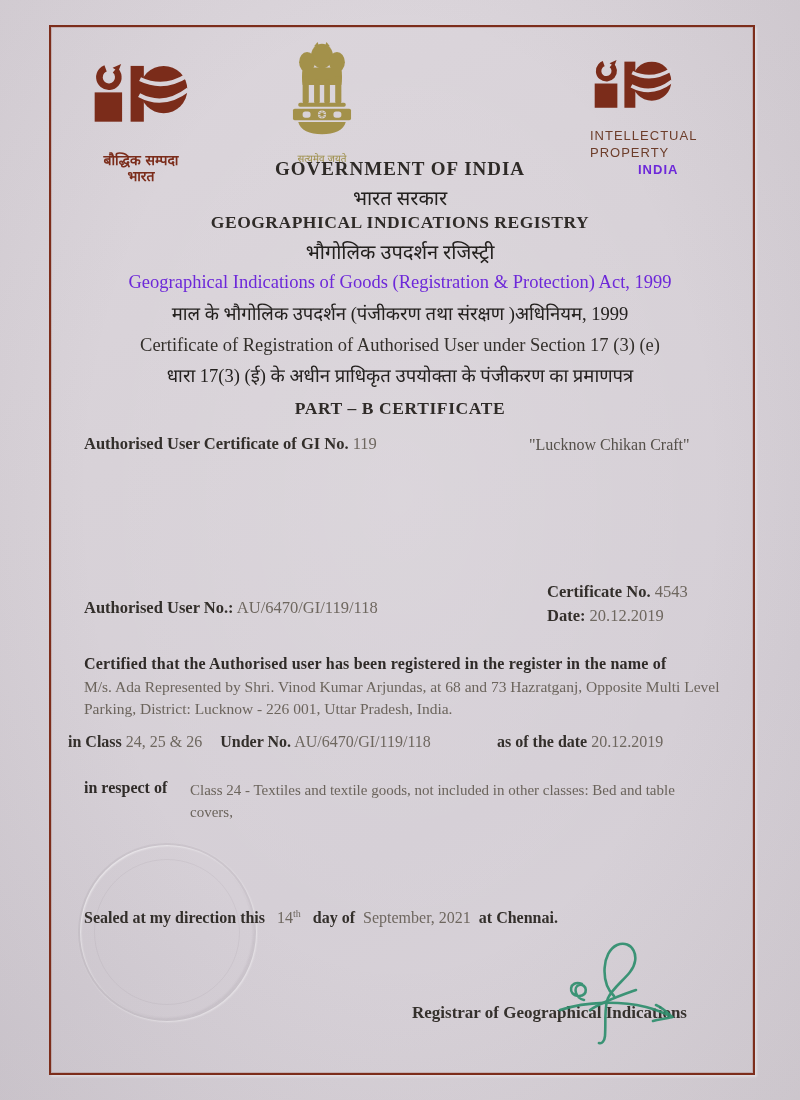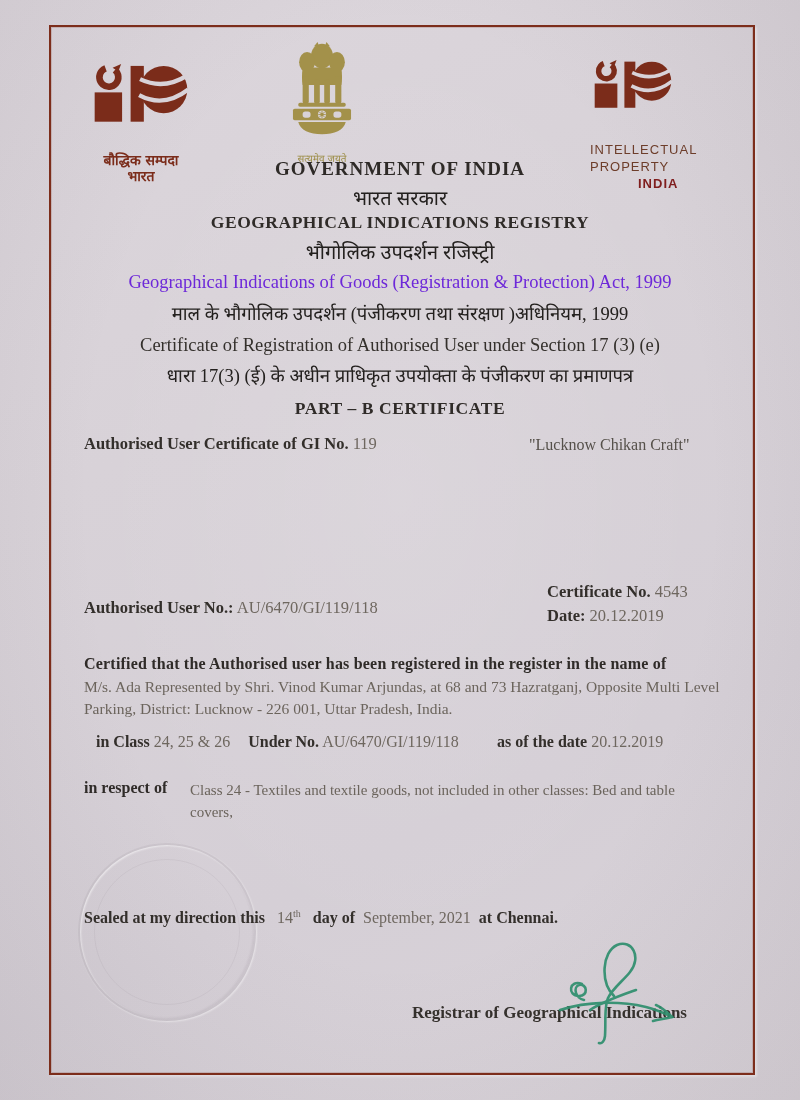--- a/index.html
+++ b/index.html
@@ -14,22 +14,22 @@
   .frame{
     position:absolute;left:49px;top:25px;width:702px;height:1046px;
     border:2px solid #7c2d1b;
     box-shadow:inset 0 0 0 1px rgba(124,45,27,0.18), 2px 2px 2px rgba(255,255,255,0.35);
   }
   
   .logo-left{position:absolute;left:76px;top:64px;width:130px;text-align:center;}
   .logo-right{position:absolute;left:590px;top:60px;width:150px;}
   .emblem-wrap{position:absolute;left:0;top:40px;width:644px;text-align:center;}
   .hindi-logo-text{font-family:"DejaVu Sans","Liberation Sans",sans-serif;font-weight:bold;color:#7b2c1a;font-size:14px;line-height:1.15;margin-top:14px;}
-  .ipr-text{font-family:"Liberation Sans","DejaVu Sans",sans-serif;color:#6d3d2a;font-size:13px;letter-spacing:1px;line-height:1.3;margin-top:20px;}
-  .ipr-text b{color:#7f1d1d;padding-left:48px;}
+  .ipr-text{font-family:"Liberation Sans","DejaVu Sans",sans-serif;color:#6d3d2a;font-size:13px;letter-spacing:1px;line-height:1.3;margin-top:6px;}
+  .ipr-text b{color:#6d28d9;padding-left:48px;}
   .motto{font-family:"DejaVu Sans",sans-serif;color:#9c8d46;font-size:10px;margin-top:1px;}
   
   .cline{position:absolute;left:0;width:800px;text-align:center;}
   .t-gov{top:158px;font-size:19px;font-weight:bold;letter-spacing:1px;color:#2e2a27;}
   .t-gov-hi{top:184px;font-size:20px;color:#23201e;}
   .t-reg{top:212px;font-size:17.5px;font-weight:bold;letter-spacing:.5px;}
   .t-reg-hi{top:238px;font-size:20px;color:#23201e;}
   .t-act{top:272px;font-size:18.5px;color:#6d28d9;}
   .t-act-hi{top:300px;font-size:18.5px;color:#23201e;}
   .t-cert{top:335px;font-size:18.5px;color:#34302c;}
@@ -38,21 +38,21 @@
   
   .lbl{font-weight:bold;color:#332f2b;}
   .val{color:#6e675f;}
   .row{position:absolute;font-size:16px;}
   .gi-label-row{left:84px;top:434px;font-size:16.5px;}
   .gi-product{left:529px;top:436px;font-size:16px;color:#55504a;}
   .cert-block{left:547px;top:580px;font-size:16.5px;line-height:24px;}
   .au-row{left:84px;top:598px;font-size:16.5px;}
   .certified-row{left:84px;top:655px;font-size:16px;font-weight:bold;letter-spacing:.2px;}
   .name-para{left:84px;top:676px;width:645px;font-size:15.5px;line-height:22px;color:#6b645c;}
-  .class-row-left{left:96px;top:733px;font-size:16px;text-align:center;}
+  .class-row-left{left:68px;top:733px;font-size:16px;text-align:center;}
   .class-row-right{left:497px;top:733px;font-size:16px;}
   .respect-label{left:84px;top:779px;font-size:16px;font-weight:bold;}
   .respect-lines{left:190px;top:779px;width:530px;font-size:15px;line-height:22px;color:#6b645c;}
   .sealed-row{left:84px;top:908px;font-size:16px;}
   .sealed-row .sp{display:inline-block;width:12px;}
   .registrar-row{left:412px;top:1003px;font-size:17px;font-weight:600;color:#35312d;}
   sup{font-size:10px;}
   
   .seal{position:absolute;left:78px;top:843px;width:174px;height:174px;border-radius:50%;
     border:2px solid rgba(130,120,130,0.12);

